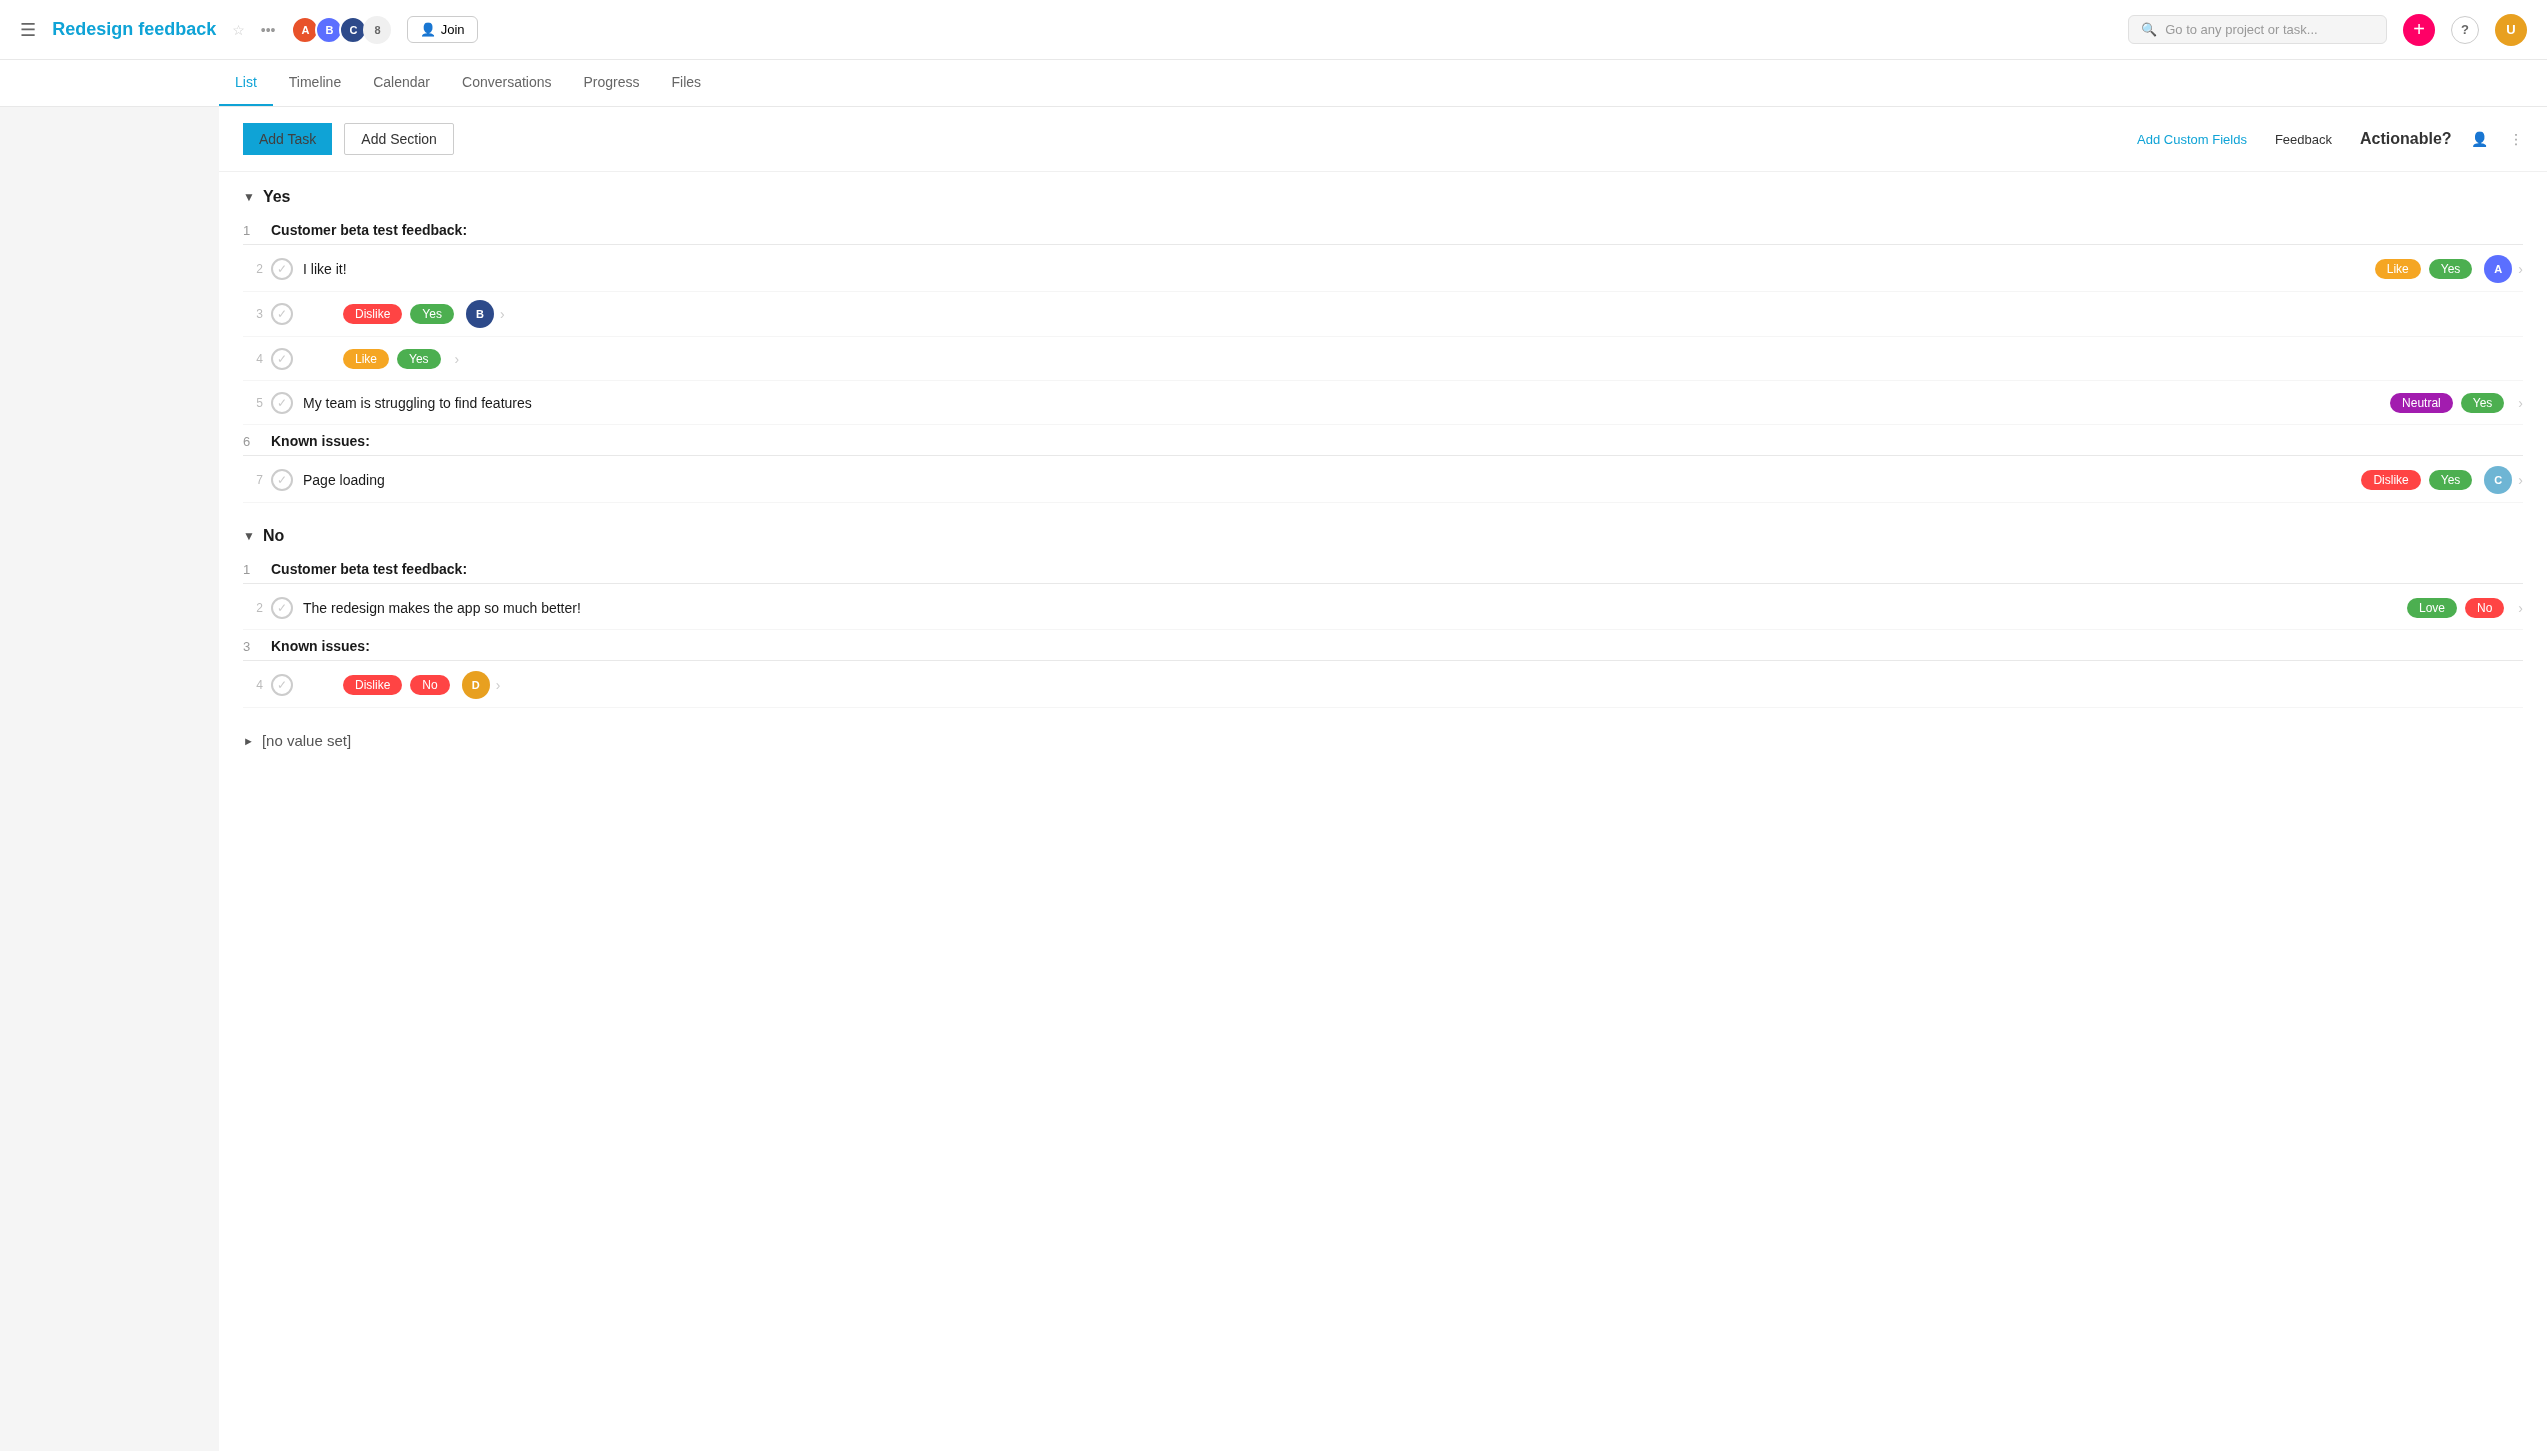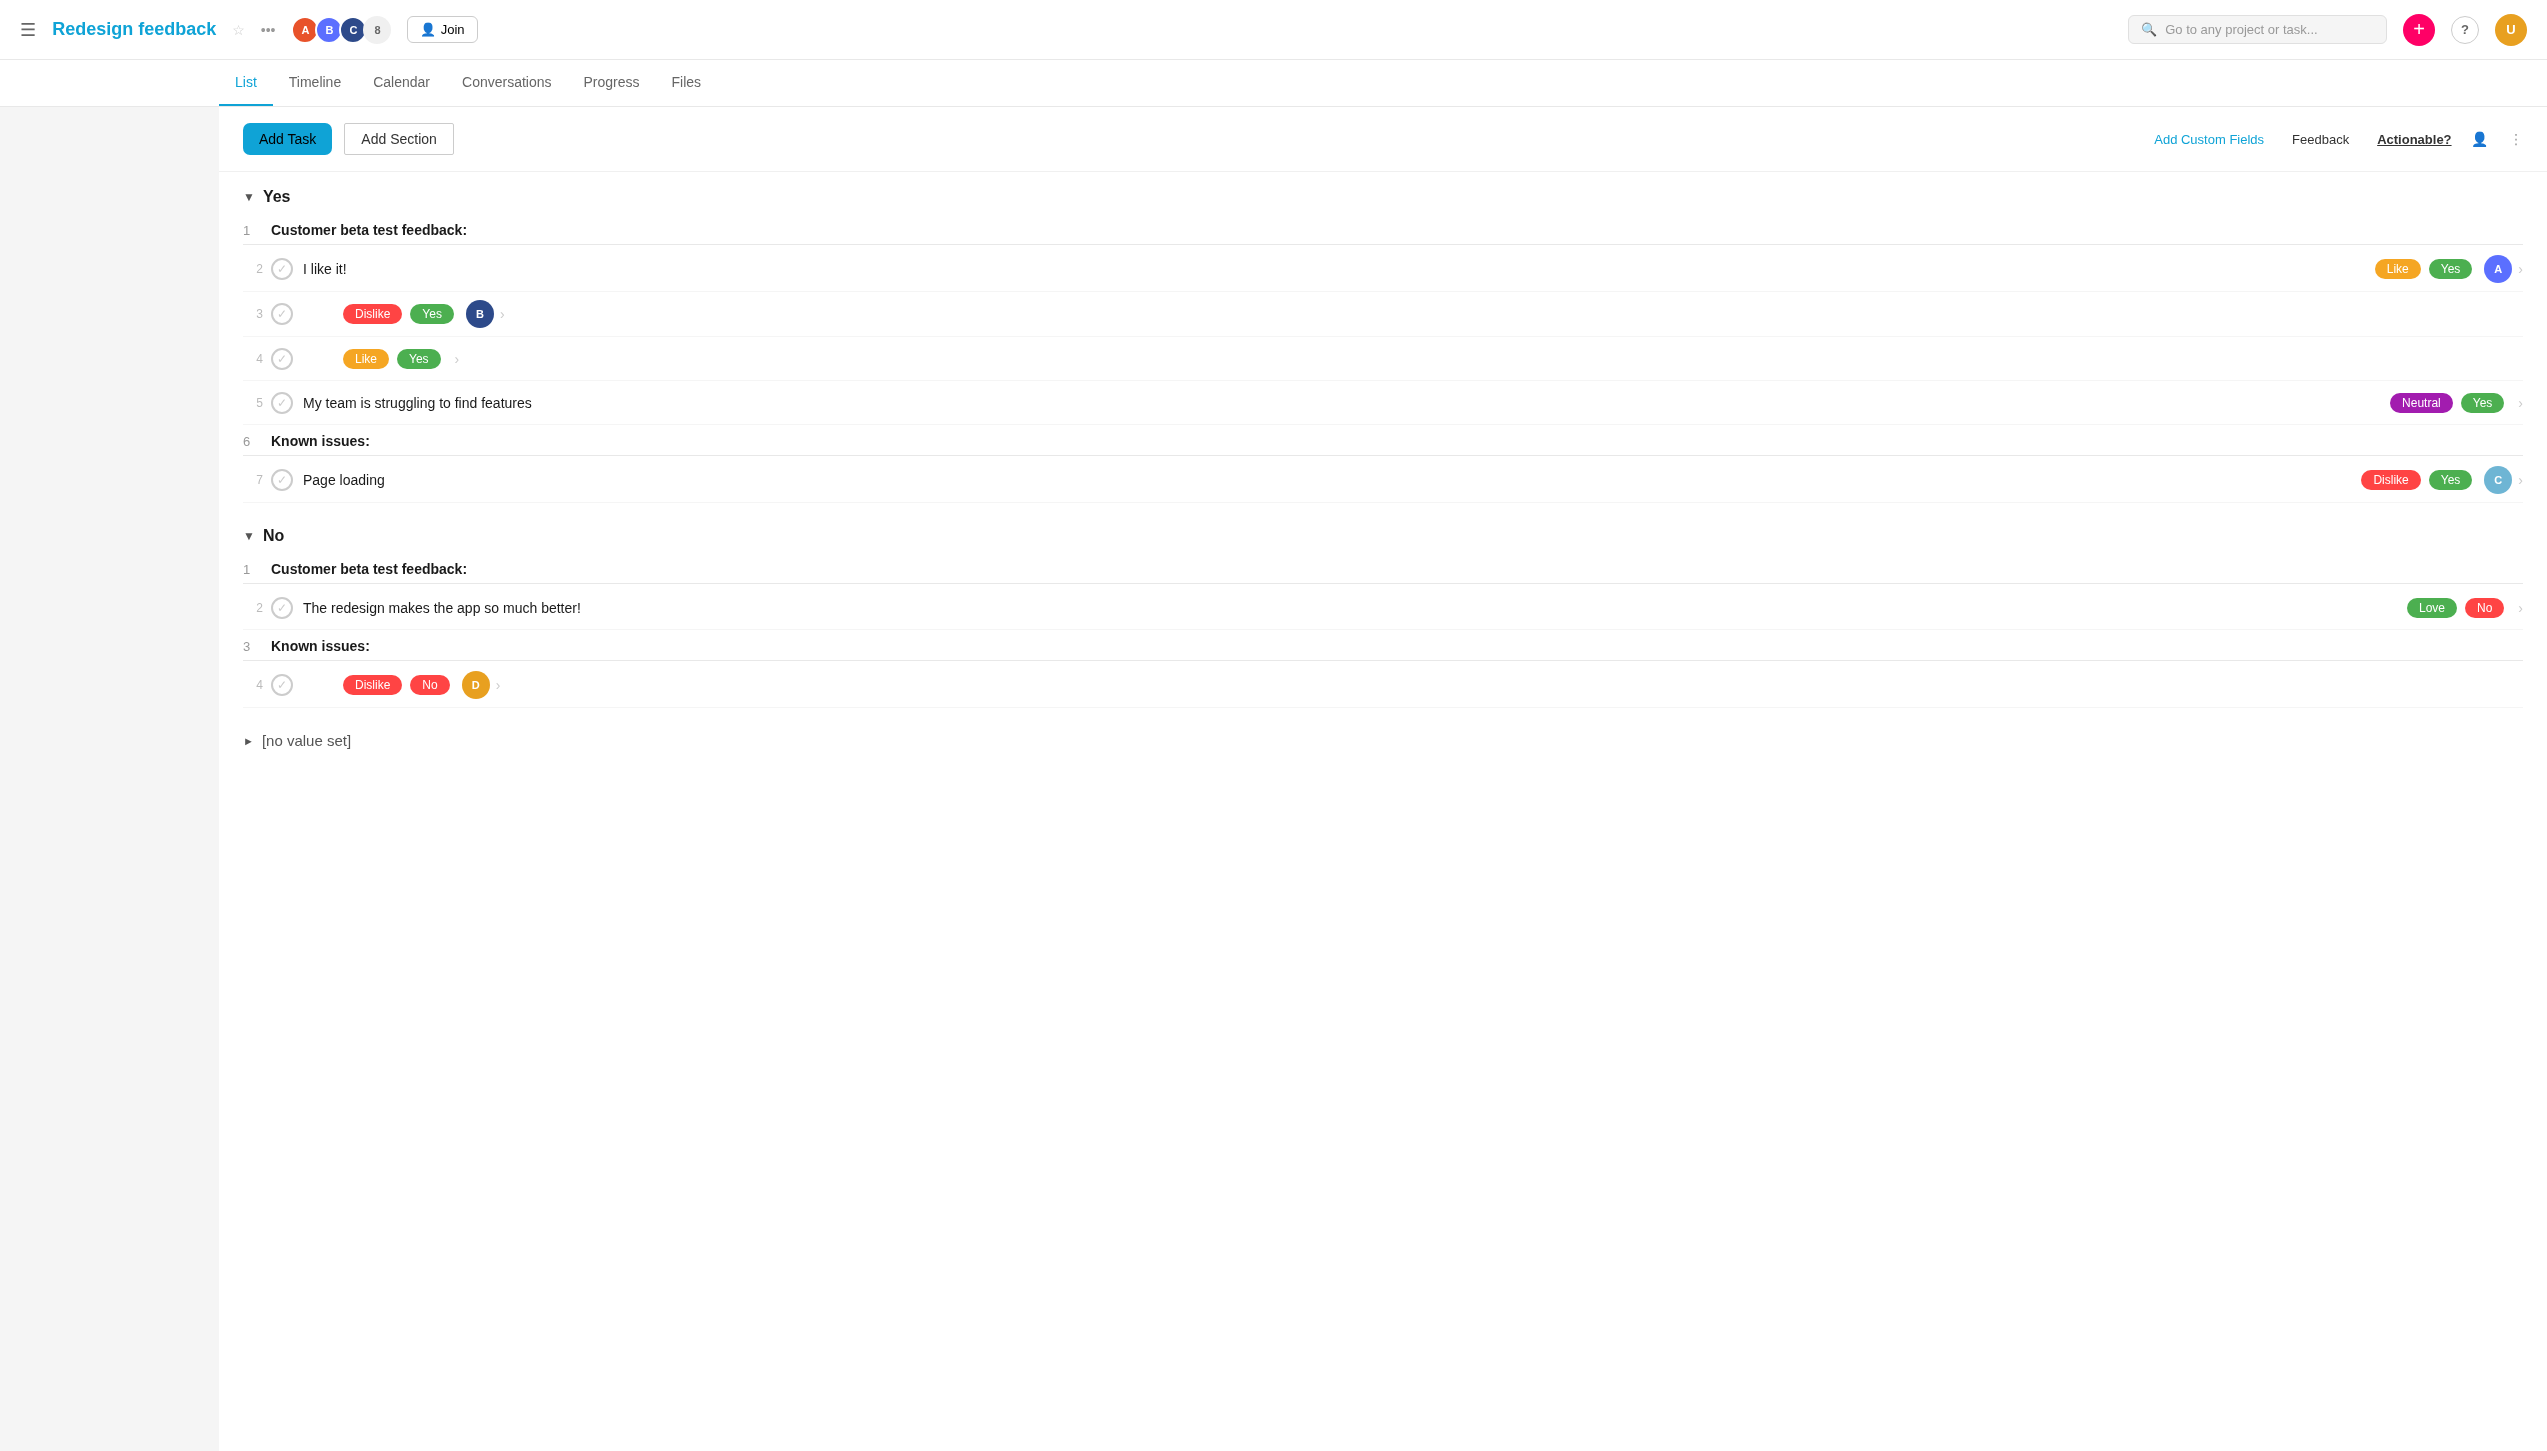--- a/index.html
+++ b/index.html
@@ -27,26 +27,26 @@
     .nav-tab { padding: 14px 16px; font-size: 14px; color: #666; cursor: pointer; border-bottom: 2px solid transparent; text-decoration: none; }
     .nav-tab.active { color: #0fa3d6; border-bottom: 2px solid #0fa3d6; font-weight: 500; }
 
     
     .main { display: flex; min-height: calc(100vh - 100px); }
     .sidebar { width: 219px; background: #f5f5f5; flex-shrink: 0; }
     .content { flex: 1; background: #fff; padding: 0; }
 
     
     .toolbar { padding: 16px 24px; display: flex; align-items: center; gap: 12px; border-bottom: 1px solid #f0f0f0; }
-    .add-task-btn { background: #0fa3d6; color: #000000; border: none; border-radius: 7px; padding: 8px 16px; font-size: 14px; font-weight: 500; cursor: pointer; }
+    .add-task-btn { background: #0fa3d6; color: #404040; border: none; border-radius: 0; padding: 8px 16px; font-size: 14px; font-weight: 500; cursor: pointer; }
     .add-section-btn { background: #fff; color: #333; border: 1px solid #ccc; border-radius: 2px; padding: 7px 16px; font-size: 14px; cursor: pointer; }
     .toolbar-spacer { flex: 1; }
     .add-custom-fields { color: #0fa3d6; font-size: 13px; cursor: pointer; }
     .feedback-col-label { font-size: 13px; color: #333; font-weight: 500; margin-left: 16px; }
-    .actionable-col-label { font-size: 13px; color: #333; font-weight: 600; margin-left: 16px; text-decoration: underline; }
+    .actionable-col-label { font-size: 16px; color: #333; font-weight: 600; margin-left: 16px; }
     .toolbar-icon { color: #999; cursor: pointer; margin-left: 8px; }
 
     
     .list-area { padding: 0 24px; }
 
     
     .section { margin-bottom: 8px; }
     .section-header { display: flex; align-items: center; gap: 8px; padding: 16px 0 8px 0; font-size: 16px; font-weight: 600; color: #1a1a1a; }
     .section-toggle { cursor: pointer; color: #555; font-size: 12px; }
 

